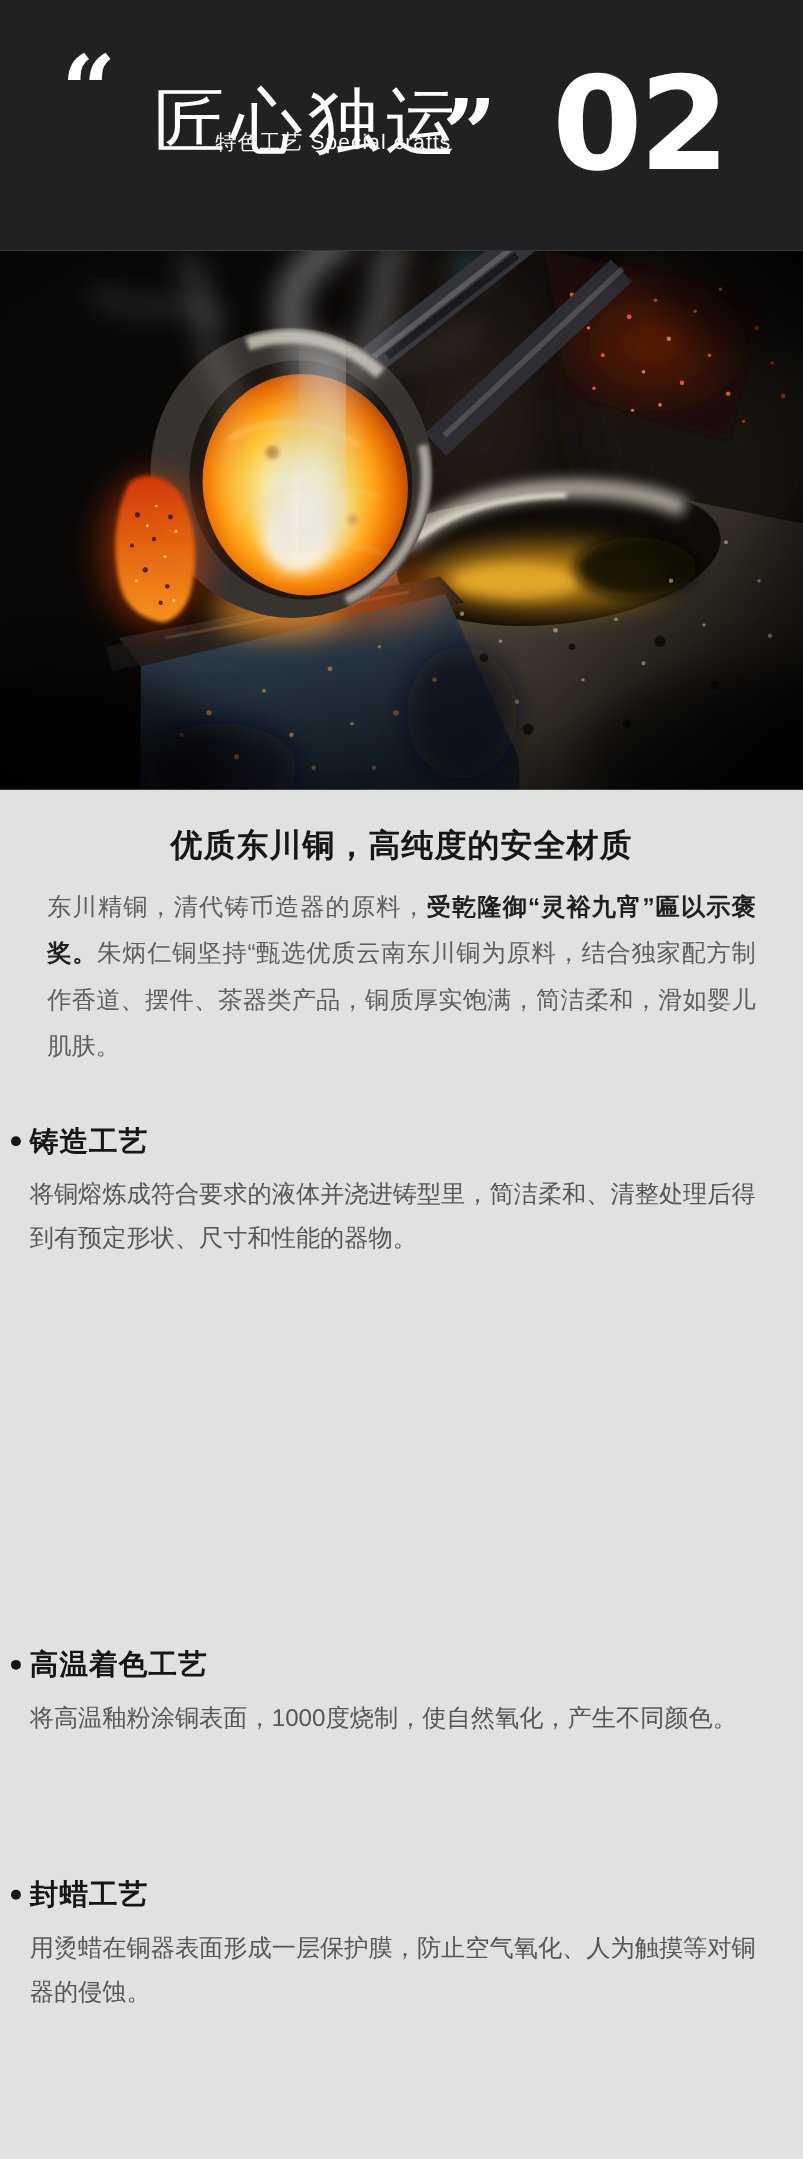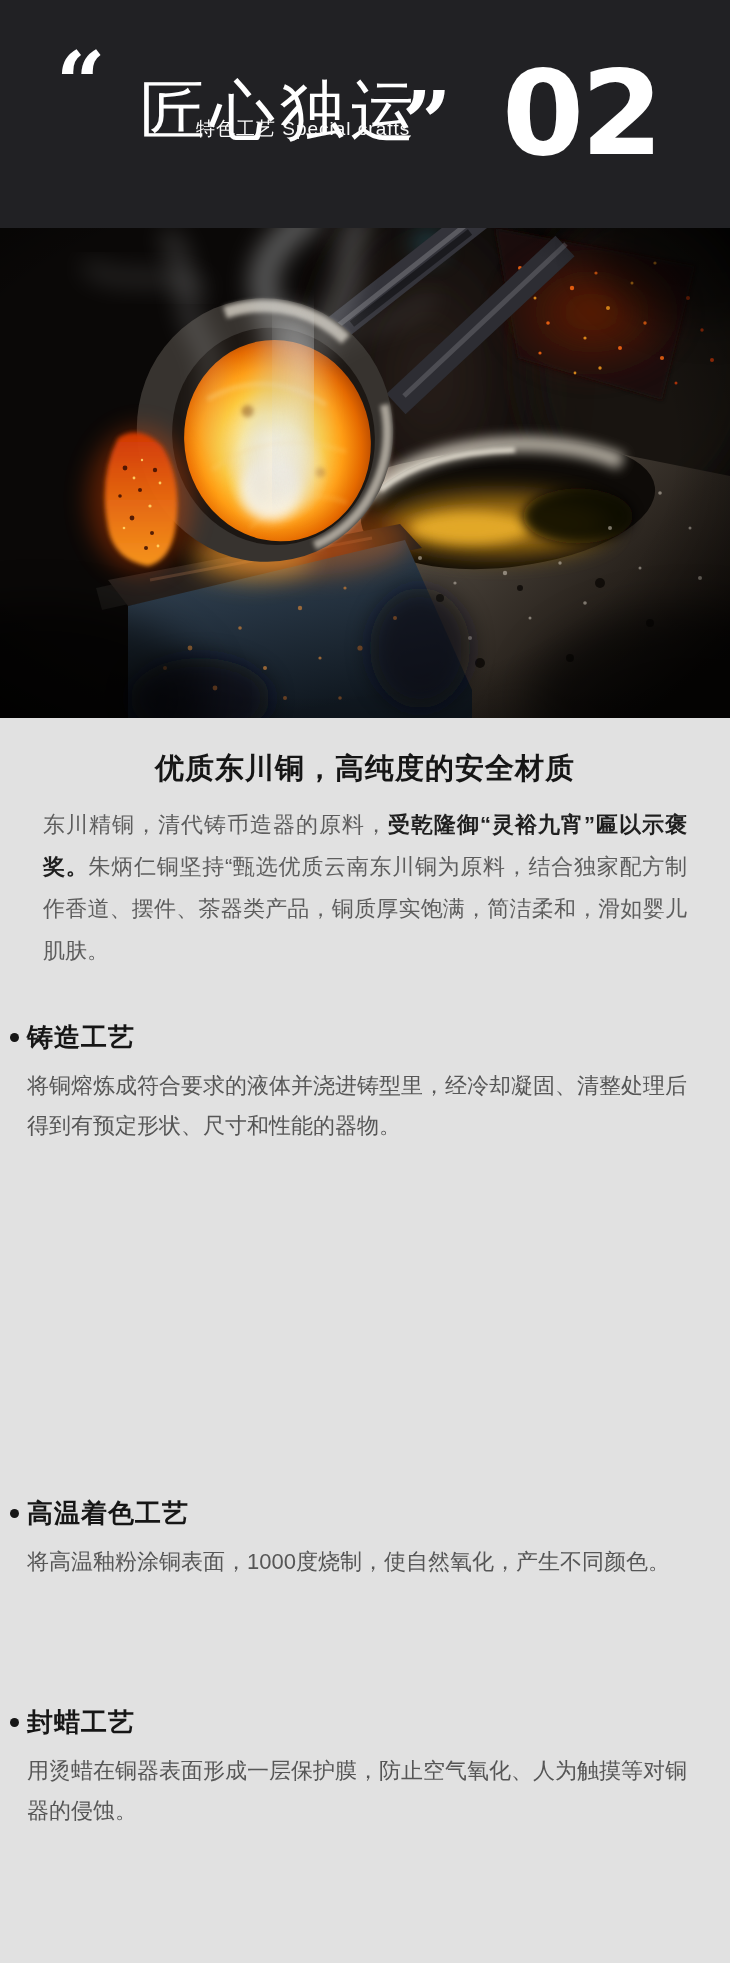--- a/index.html
+++ b/index.html
@@ -276,21 +276,21 @@
   </figure>
 
   <main class="content">
     <h2>优质东川铜，高纯度的安全材质</h2>
 
     <p class="lead"><span>东川精铜，清代铸币造器的原料，</span><strong>受乾隆御“灵裕九宵”匾以示褒奖。</strong><span>朱炳仁铜坚持“甄选优质云南东川铜为原料，结合独家配方制作香道、摆件、茶器类产品，铜质厚实饱满，简洁柔和，滑如婴儿肌肤。</span></p>
 
     <section class="craft" style="top:280px">
       <span class="dot"></span>
       <h3>铸造工艺</h3>
-      <p>将铜熔炼成符合要求的液体并浇进铸型里，经冷却凝固、清整处理后得到有预定形状、尺寸和性能的器物。</p>
+      <p>将铜熔炼成符合要求的液体并浇进铸型里，简洁柔和、清整处理后得到有预定形状、尺寸和性能的器物。</p>
     </section>
 
 
     <section class="craft" style="top:756px">
       <span class="dot"></span>
       <h3>高温着色工艺</h3>
       <p>将高温釉粉涂铜表面，1000度烧制，使自然氧化，产生不同颜色。</p>
     </section>
 
     <section class="craft" style="top:965px">

